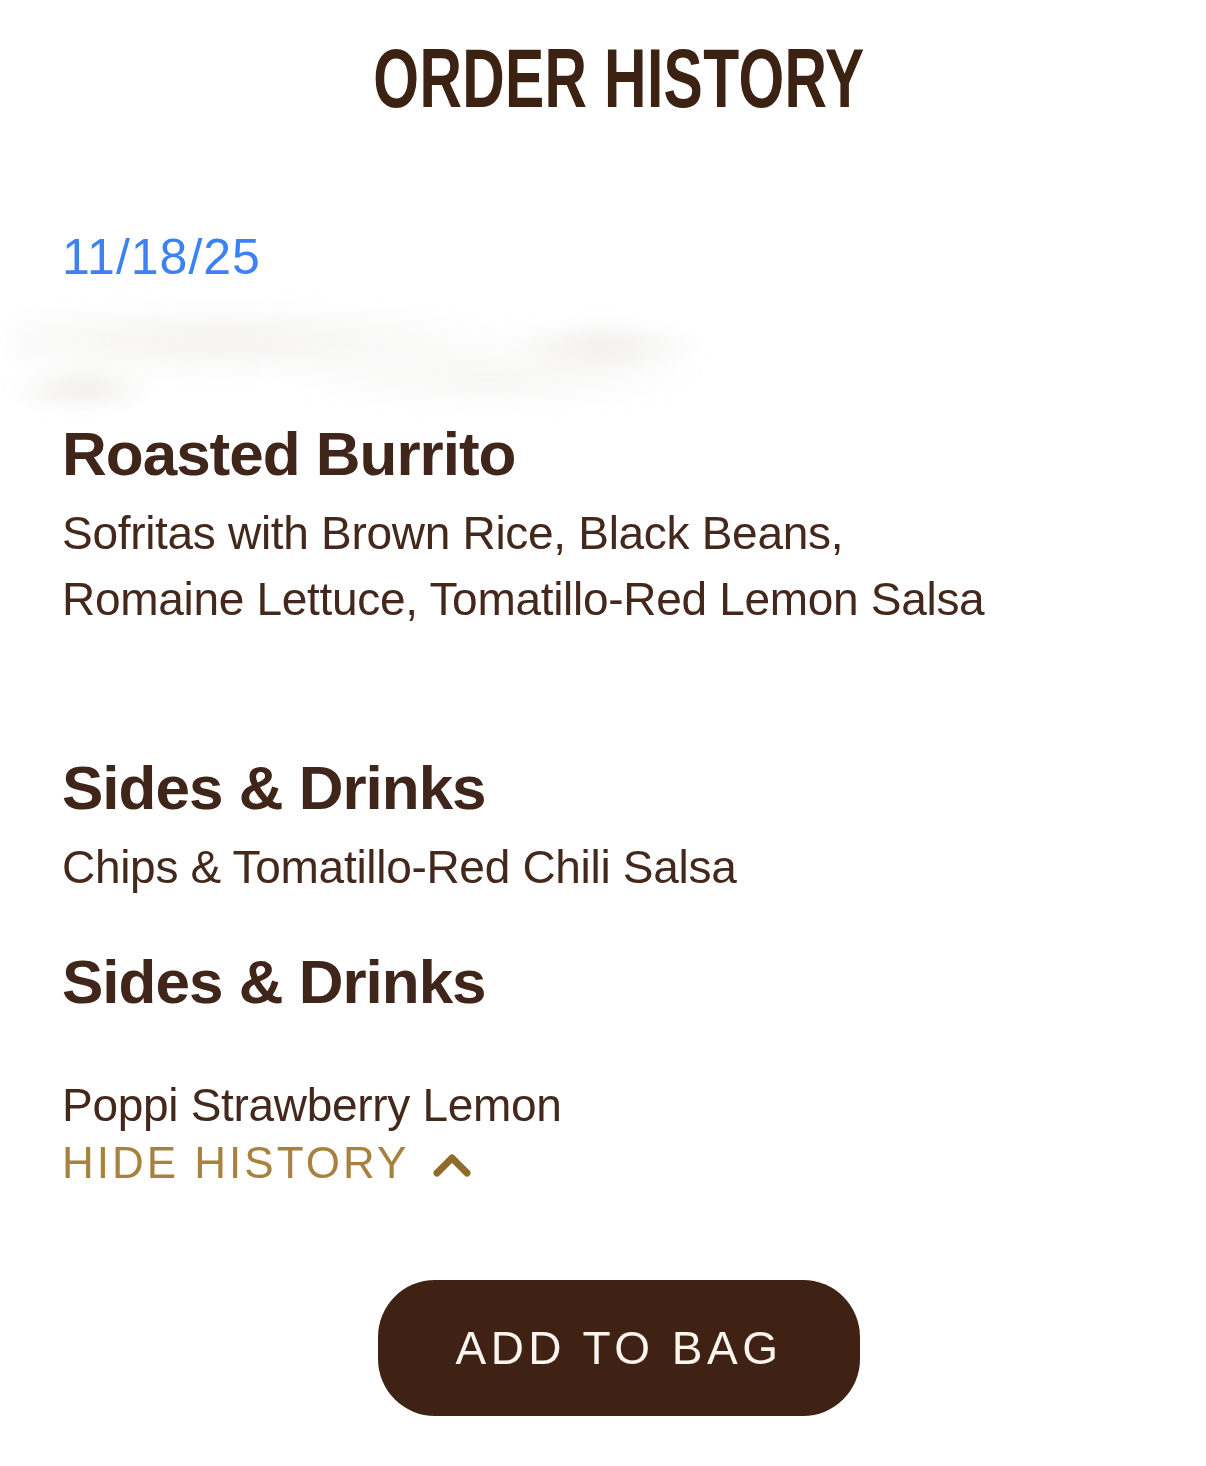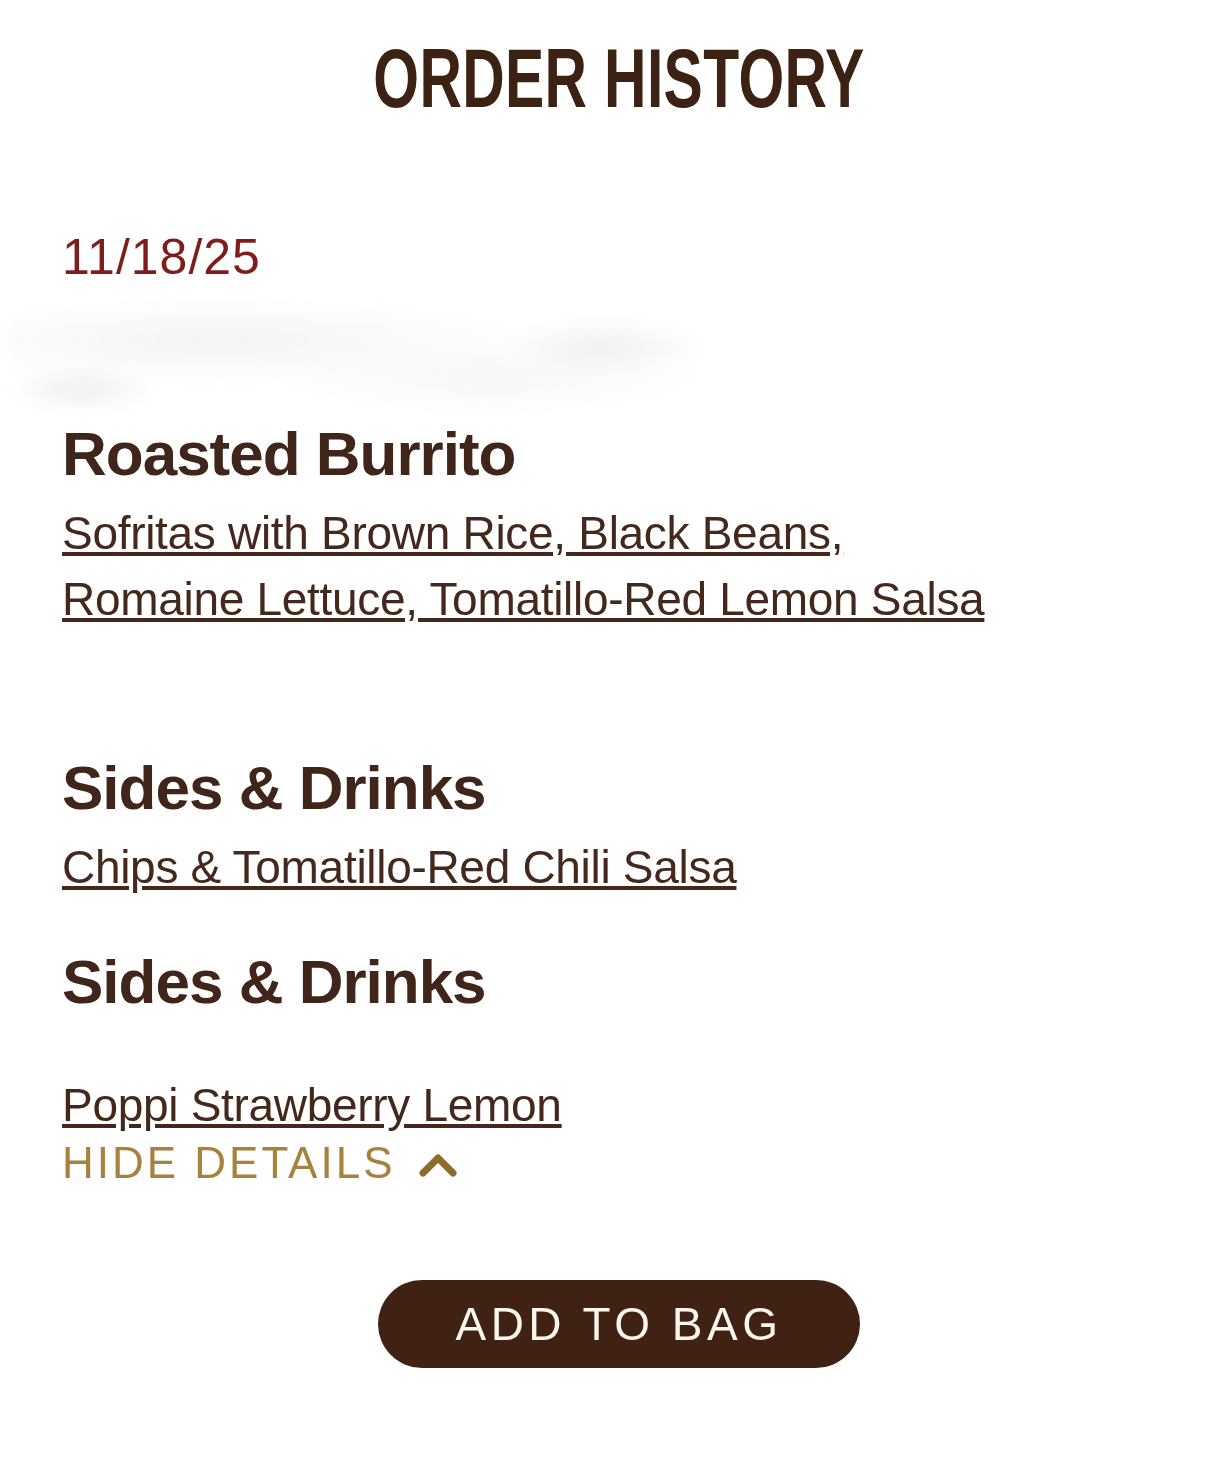--- a/index.html
+++ b/index.html
@@ -34,21 +34,21 @@
     white-space: nowrap;
   }
 
   
   .order-date {
     position: absolute;
     left: 62px;
     top: 228px;
     font-size: 50px;
     font-weight: 400;
-    color: #7f1d1d;
+    color: #3b82f6;
     letter-spacing: 1px;
   }
 
   
   .smudge {
     position: absolute;
     left: 10px;
     top: 295px;
     width: 1040px;
     height: 115px;
@@ -83,21 +83,21 @@
     width: 1110px;
     font-size: 46px;
     font-weight: 400;
     color: #44281c;
     line-height: 66px;
     letter-spacing: -0.3px;
   }
   .item1-desc { top: 500px; }
   .item2-desc { top: 834px; }
   .item3-desc { top: 1024px; margin-top: 48px; }
-  .desc-line { white-space: nowrap; text-decoration: underline; }
+  .desc-line { white-space: nowrap; }
 
   
   .hide-details {
     position: absolute;
     left: 62px;
     top: 1138px;
     display: flex;
     align-items: center;
     gap: 22px;
     background: none;
@@ -116,21 +116,21 @@
     margin-top: 4px;
   }
 
   
   .add-to-bag {
     position: absolute;
     top: 1280px;
     left: 50%;
     transform: translateX(-50%);
     width: 482px;
-    height: 88px;
+    height: 136px;
     border: none;
     border-radius: 57px;
     background: #3f2213;
     color: #faf5ee;
     font-family: "Liberation Sans", sans-serif;
     font-size: 46px;
     font-weight: 400;
     letter-spacing: 4.5px;
     cursor: pointer;
     white-space: nowrap;
@@ -157,21 +157,21 @@
   <div class="item-desc item2-desc">
     <div class="desc-line">Chips &amp; Tomatillo-Red Chili Salsa</div>
   </div>
 
   <h2 class="item-name item3-name">Sides &amp; Drinks</h2>
   <div class="item-desc item3-desc">
     <div class="desc-line">Poppi Strawberry Lemon</div>
   </div>
 
   <button class="hide-details">
-    <span>HIDE DETAILS</span>
+    <span>HIDE HISTORY</span>
     <svg class="chevron-up" width="42" height="30" viewBox="0 0 42 30">
       <polyline points="6,23 21,8 36,23" fill="none" stroke="#8f6c2c" stroke-width="7" stroke-linecap="round" stroke-linejoin="round"></polyline>
     </svg>
   </button>
 
   <button class="add-to-bag">ADD TO BAG</button>
 
 </div>
 
 </body></html>

